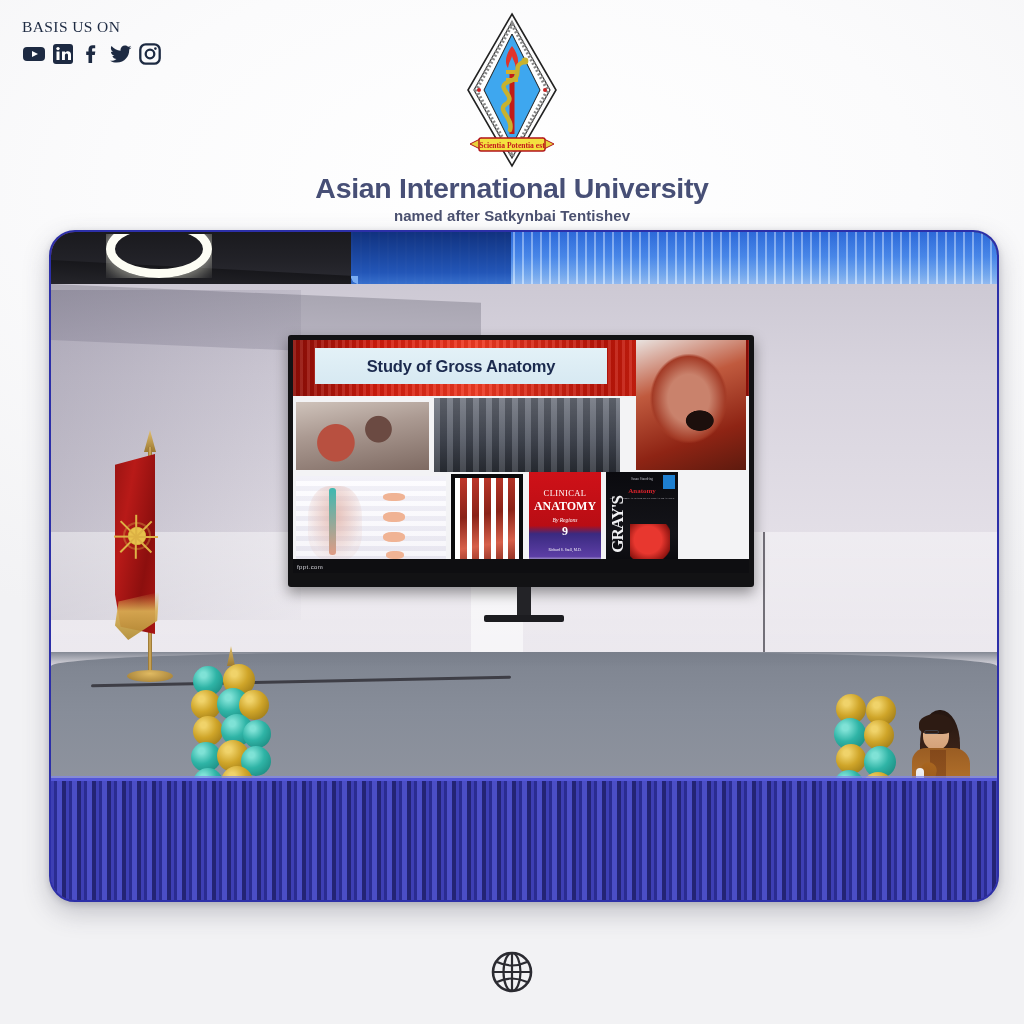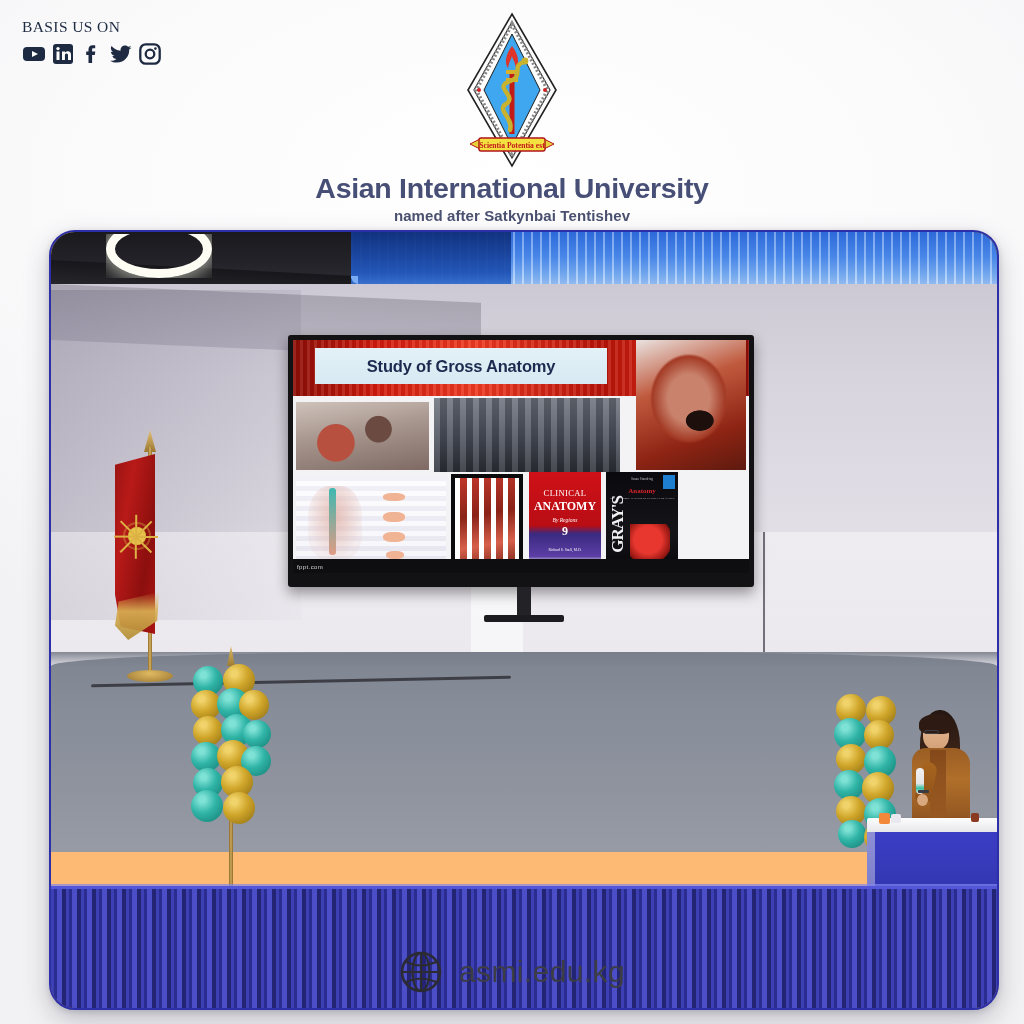--- a/index.html
+++ b/index.html
@@ -64,26 +64,26 @@
     letter-spacing: 0.1px;
     color: #4b5170;
   }
 
   
   #photo-card {
     position: absolute;
     left: 49px;
     top: 230px;
     width: 950px;
-    height: 780px;
+    height: 672px;
     border-radius: 26px;
     border: 2.5px solid #2c2fa8;
     overflow: hidden;
     box-shadow: 0 10px 26px rgba(60,60,80,0.28), 0 2px 6px rgba(40,40,70,0.18);
-    background: #fdba74;
+    background: #8b5cf6;
   }
   #photo-inner { position: absolute; inset: 0; overflow: hidden; }
 
   
   .ceiling-dark {
     position: absolute; left: 0; top: 0; width: 100%; height: 58px;
     background: linear-gradient(180deg,#1a1a1e 0%, #232329 55%, #2f2f36 100%);
   }
   .ceiling-beam {
     position: absolute; left: 0; top: 28px; width: 420px; height: 34px;
@@ -693,14 +693,13 @@
 
 <div id="footer">
   <svg id="globe-icon" viewBox="0 0 44 44">
     <circle cx="22" cy="22" r="19" fill="none" stroke="#2b2b31" stroke-width="2.6"></circle>
     <ellipse cx="22" cy="22" rx="8.5" ry="19" fill="none" stroke="#2b2b31" stroke-width="2.2"></ellipse>
     <line x1="3" y1="22" x2="41" y2="22" stroke="#2b2b31" stroke-width="2.2"></line>
     <path d="M7 12 Q22 19 37 12" fill="none" stroke="#2b2b31" stroke-width="2.2"></path>
     <path d="M7 32 Q22 25 37 32" fill="none" stroke="#2b2b31" stroke-width="2.2"></path>
     <line x1="22" y1="3" x2="22" y2="41" stroke="#2b2b31" stroke-width="2.2"></line>
   </svg>
-  <div id="site-url">asmi.edu.kg</div>
 </div>
 
 </body></html>

